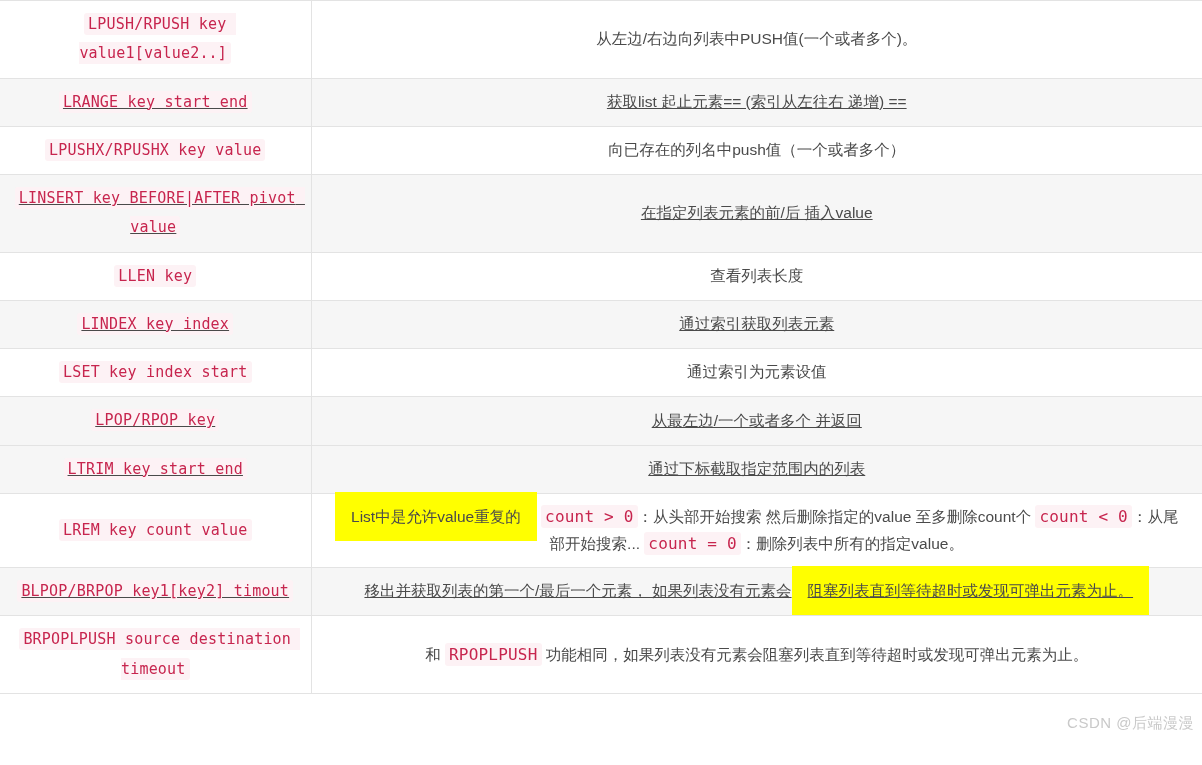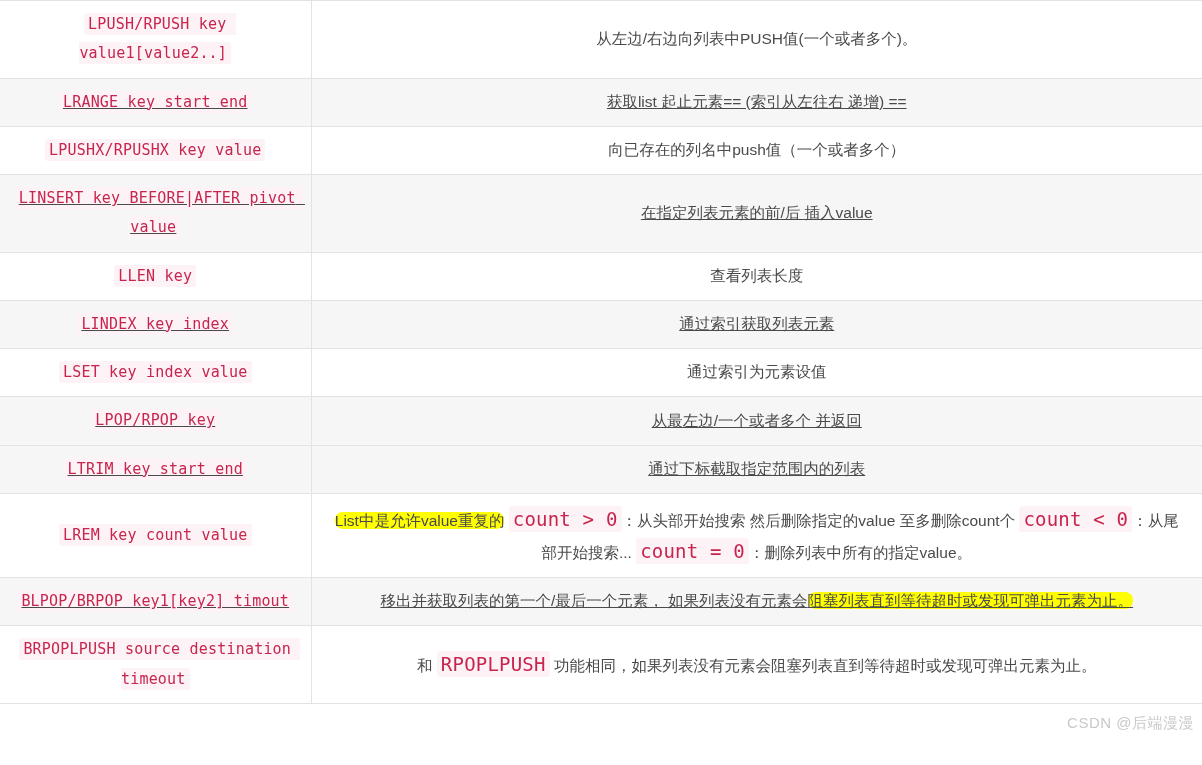--- a/index.html
+++ b/index.html
@@ -53,37 +53,36 @@
   }
   table.cmd-table td.cell-desc {
     border-right: none;
     padding-left: 16px;
     padding-right: 16px;
     margin-left: 16px;
   }
 
   code.inline-code {
     font-family: "DejaVu Sans Mono", "Liberation Mono", monospace;
-    font-size: 19px;
+    font-size: 16px;
     color: #c7254e;
     background-color: #fdf2f5;
     border-radius: 3px;
     padding: 2px 4px;
     white-space: pre-wrap;
     letter-spacing: 0.2px;
   }
   td.cell-cmd code.inline-code {
     font-size: 15px;
     line-height: 1.95;
   }
   mark.hl {
     background-color: #ffff00;
     color: #4a4a4a;
-    padding: 0;
-    border-radius: 8px;
+    padding: 16px;
   }
   .watermark {
     position: absolute;
     right: 8px;
     bottom: 4px;
     font-size: 15px;
     color: #c9c9c9;
     font-family: "Liberation Sans", "DejaVu Sans", sans-serif;
     letter-spacing: 0.5px;
     white-space: nowrap;
@@ -119,21 +118,21 @@
         </tr>
         <tr>
           <td class="cell-cmd"><code class="inline-code">LLEN key</code></td>
           <td class="cell-desc"><span>查看列表长度</span></td>
         </tr>
         <tr class="striped">
           <td class="cell-cmd"><code class="inline-code">LINDEX key index</code></td>
           <td class="cell-desc"><span>通过索引获取列表元素</span></td>
         </tr>
         <tr>
-          <td class="cell-cmd"><code class="inline-code">LSET key index value</code></td>
+          <td class="cell-cmd"><code class="inline-code">LSET key index start</code></td>
           <td class="cell-desc"><span>通过索引为元素设值</span></td>
         </tr>
         <tr class="striped">
           <td class="cell-cmd"><code class="inline-code">LPOP/RPOP key</code></td>
           <td class="cell-desc"><span>从最左边/一个或者多个 并返回</span></td>
         </tr>
         <tr class="striped">
           <td class="cell-cmd"><code class="inline-code">LTRIM key start end</code></td>
           <td class="cell-desc"><span>通过下标截取指定范围内的列表</span></td>
         </tr>

